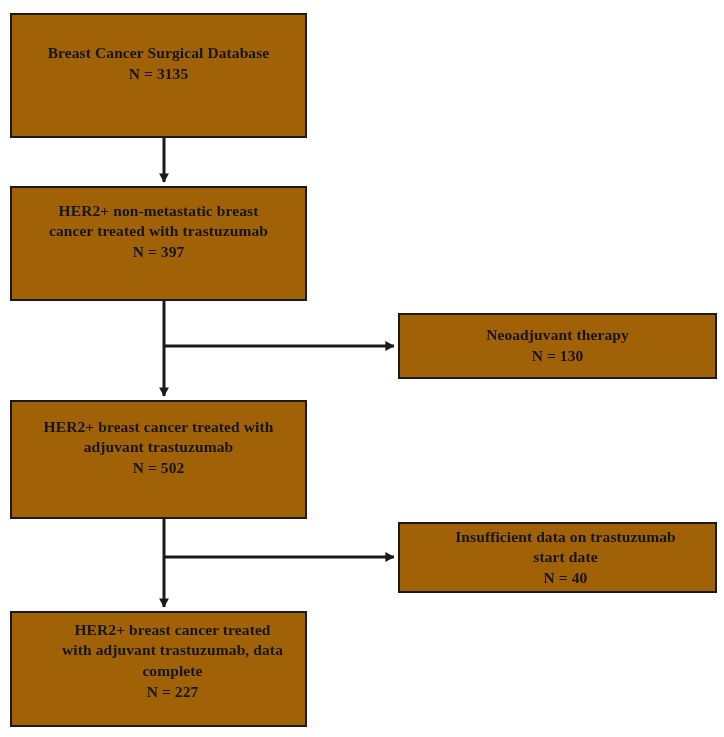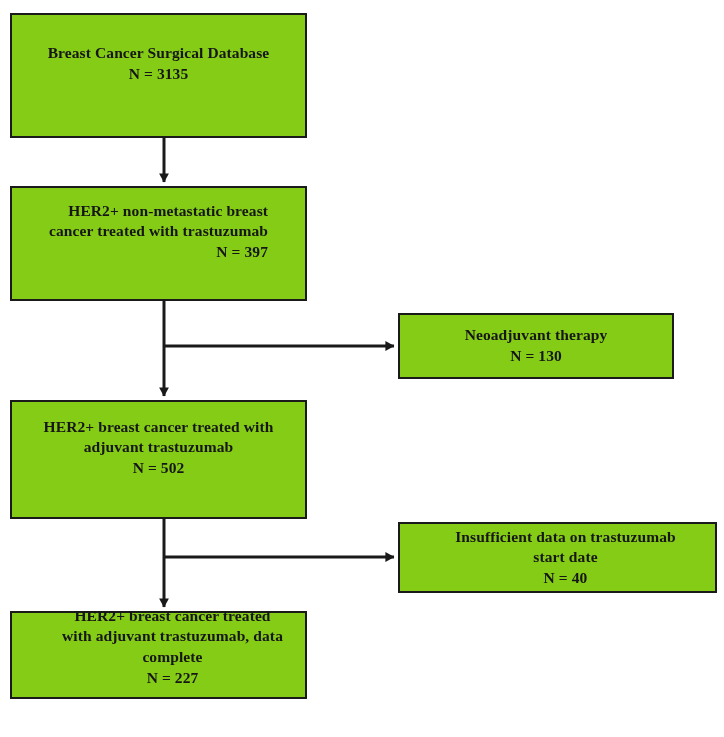--- a/index.html
+++ b/index.html
@@ -17,49 +17,49 @@
   #flow-canvas {
     position: absolute;
     left: 0;
     top: 0;
     width: 724px;
     height: 737px;
   }
   .node {
     position: absolute;
     box-sizing: border-box;
-    background: #84cc16;
+    background: #a16207;
     border: 2.5px solid #1a1a1a;
     display: flex;
     align-items: center;
     justify-content: center;
     text-align: center;
     font-family: Liberation Serif, serif;
   }
   .node-text {
     font-weight: bold;
     font-size: 15.5px;
     line-height: 1.33;
     color: #161616;
     letter-spacing: 0.1px;
     padding: 0 6px;
     white-space: pre-line;
   }
   
   #node-database      { left: 10px;  top: 13px;  width: 297px; height: 125px; }
   #node-her2-nonmeta  { left: 10px;  top: 186px; width: 297px; height: 115px; }
   #node-her2-adjuvant { left: 10px;  top: 400px; width: 297px; height: 119px; }
-  #node-her2-complete { left: 10px;  top: 611px; width: 297px; height: 88px; padding-left: 28px; }
+  #node-her2-complete { left: 10px;  top: 611px; width: 297px; height: 116px; padding-left: 28px; }
   
-  #node-neoadjuvant   { left: 398px; top: 313px; width: 276px; height: 66px; }
+  #node-neoadjuvant   { left: 398px; top: 313px; width: 319px; height: 66px; }
   #node-insufficient  { left: 398px; top: 522px; width: 319px; height: 71px; padding-left: 16px; }
 
   
   #node-database .node-text      { transform: translateY(-12px); }
-  #node-her2-nonmeta .node-text  { transform: translateY(-12px); text-align: right; }
+  #node-her2-nonmeta .node-text  { transform: translateY(-12px); }
   #node-her2-adjuvant .node-text { transform: translateY(-12px); }
   #node-her2-complete .node-text { transform: translateY(-8px); }
 </style>
 </head>
 <body>
 
 <svg id="flow-canvas" viewBox="0 0 724 737" xmlns="http://www.w3.org/2000/svg">
   <defs>
     <marker id="arrow-down" markerWidth="11" markerHeight="11" refX="5.5" refY="9.2" orient="0" markerUnits="userSpaceOnUse">
       <path d="M0.6,0.6 L10.4,0.6 L5.5,9.6 Z" fill="#1a1a1a"></path>

